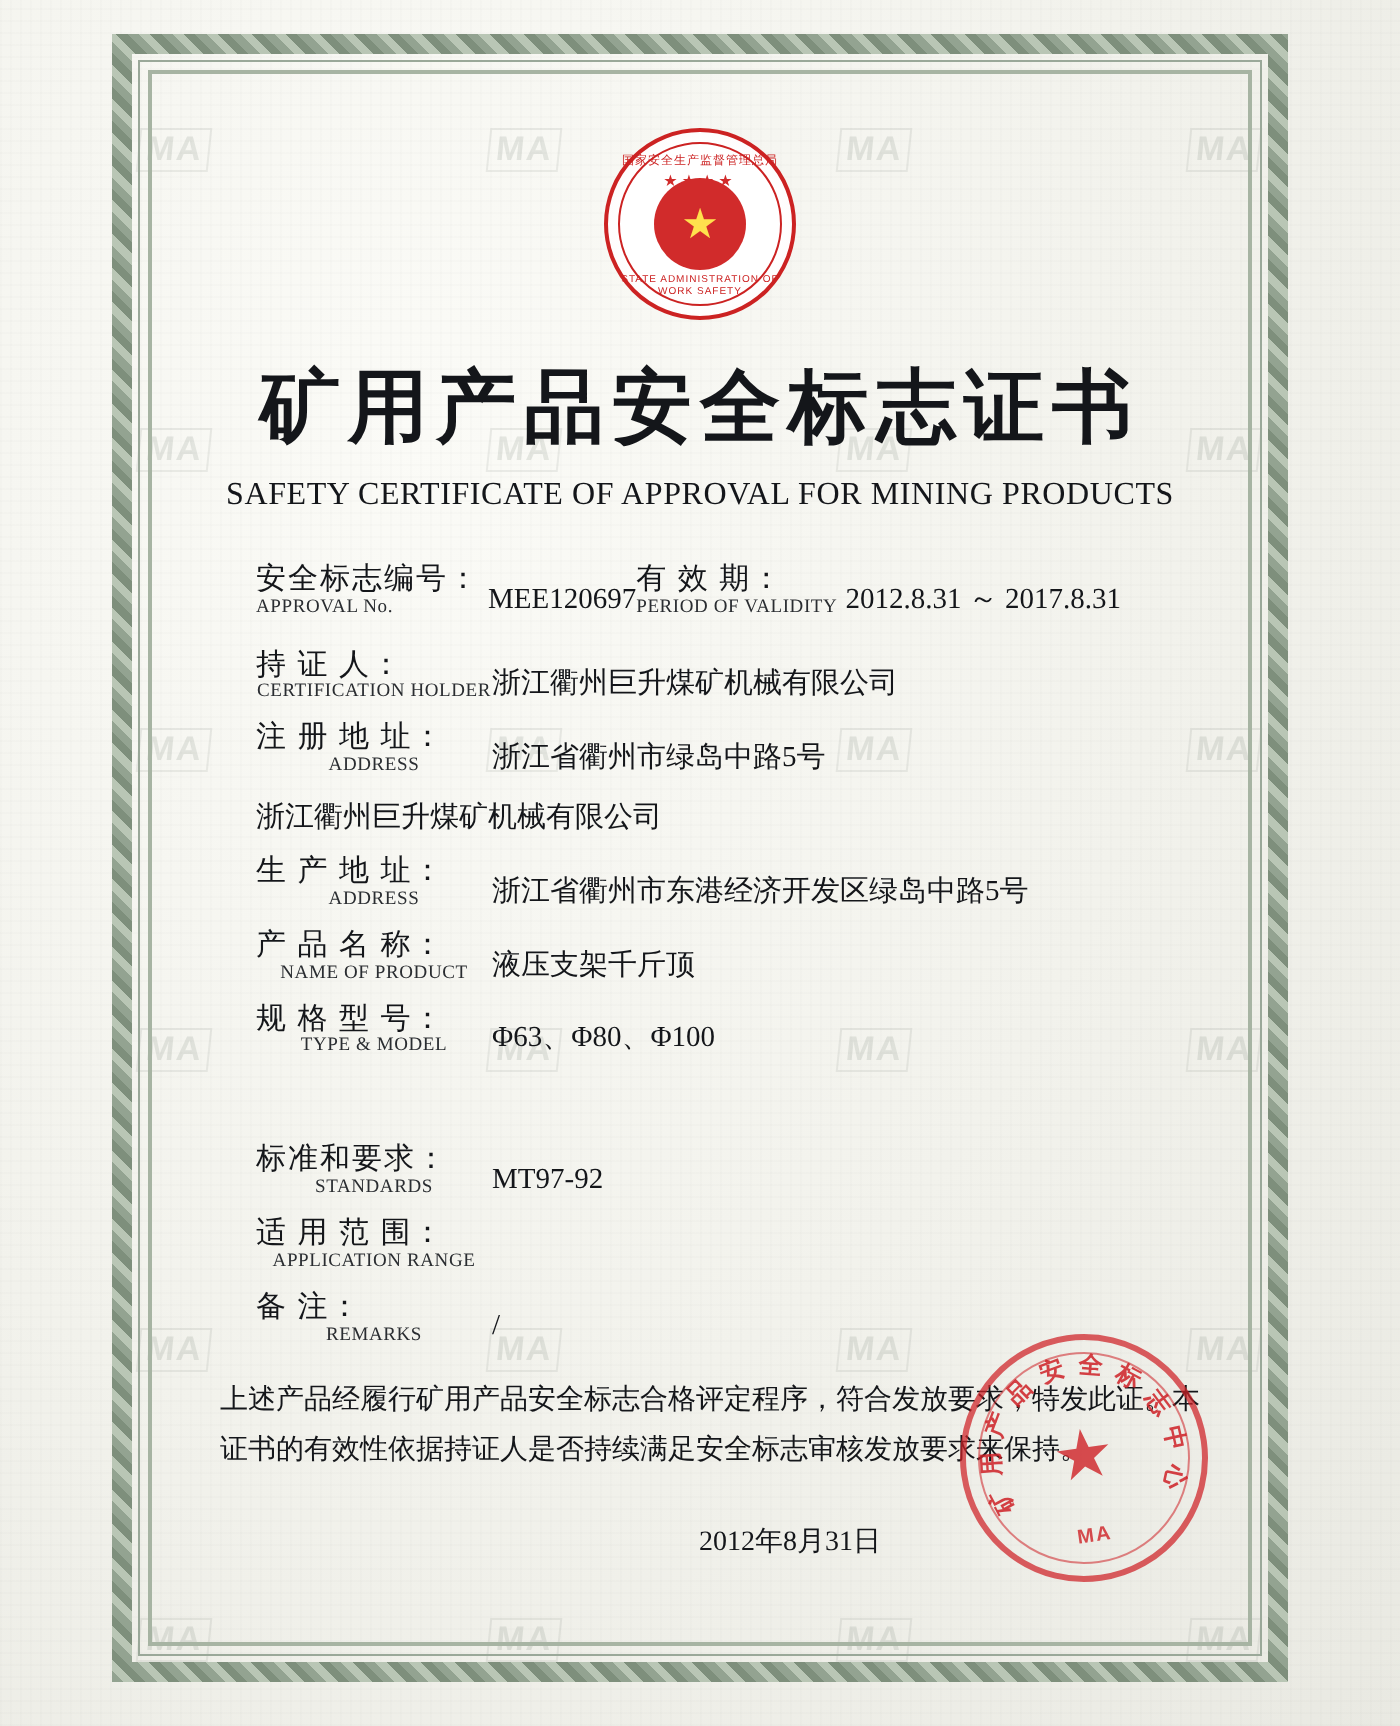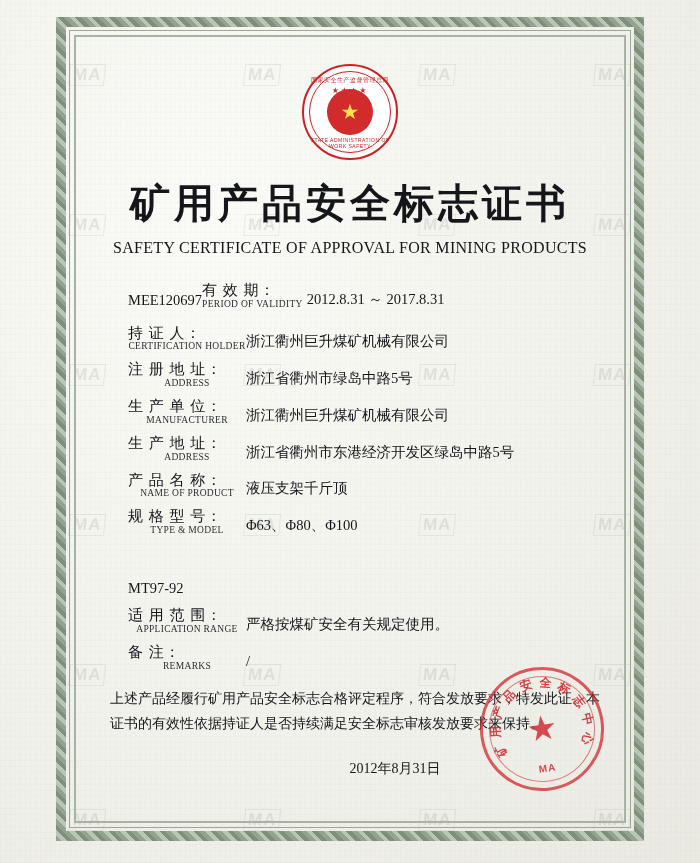--- a/index.html
+++ b/index.html
@@ -398,20 +398,24 @@
           <span class="star">★</span>
         </div>
         <div class="emblem-arc-bottom">STATE ADMINISTRATION OF WORK SAFETY</div>
       </div>
     </div>
 
     <div class="title-cn">矿用产品安全标志证书</div>
     <div class="title-en">SAFETY CERTIFICATE OF APPROVAL FOR MINING PRODUCTS</div>
 
     <div class="approval-row">
+      <div class="label-pair approval-no-label">
+        <span class="label-cn">安全标志编号：</span>
+        <span class="label-en">APPROVAL No.</span>
+      </div>
       <div class="value approval-value">MEE120697</div>
       <div class="label-pair validity-label">
         <span class="label-cn">有 效 期：</span>
         <span class="label-en">PERIOD OF VALIDITY</span>
       </div>
       <div class="value">2012.8.31 ～ 2017.8.31</div>
     </div>
 
     <div class="fields">
 
@@ -425,24 +429,20 @@
 
       <div class="field-row">
         <div class="field-label label-pair">
           <span class="label-cn">注 册 地 址：</span>
           <span class="label-en">ADDRESS</span>
         </div>
         <div class="field-value">浙江省衢州市绿岛中路5号</div>
       </div>
 
       <div class="field-row">
-        <div class="field-label label-pair">
-          <span class="label-cn">生 产 单 位：</span>
-          <span class="label-en">MANUFACTURER</span>
-        </div>
         <div class="field-value">浙江衢州巨升煤矿机械有限公司</div>
       </div>
 
       <div class="field-row">
         <div class="field-label label-pair">
           <span class="label-cn">生 产 地 址：</span>
           <span class="label-en">ADDRESS</span>
         </div>
         <div class="field-value">浙江省衢州市东港经济开发区绿岛中路5号</div>
       </div>
@@ -459,29 +459,32 @@
         <div class="field-label label-pair">
           <span class="label-cn">规 格 型 号：</span>
           <span class="label-en">TYPE &amp; MODEL</span>
         </div>
         <div class="field-value">Φ63、Φ80、Φ100</div>
       </div>
 
       <div class="gap-block"></div>
 
       <div class="field-row">
+        <div class="field-label label-pair">
+          <span class="label-cn">标准和要求：</span>
+          <span class="label-en">STANDARDS</span>
+        </div>
         <div class="field-value">MT97-92</div>
       </div>
 
       <div class="field-row">
         <div class="field-label label-pair">
           <span class="label-cn">适 用 范 围：</span>
           <span class="label-en">APPLICATION RANGE</span>
         </div>
-        <div class="field-value">严格按煤矿安全有关规定使用。</div>
       </div>
 
       <div class="field-row">
         <div class="field-label label-pair">
           <span class="label-cn">备 注：</span>
           <span class="label-en">REMARKS</span>
         </div>
         <div class="field-value">/</div>
       </div>
 

